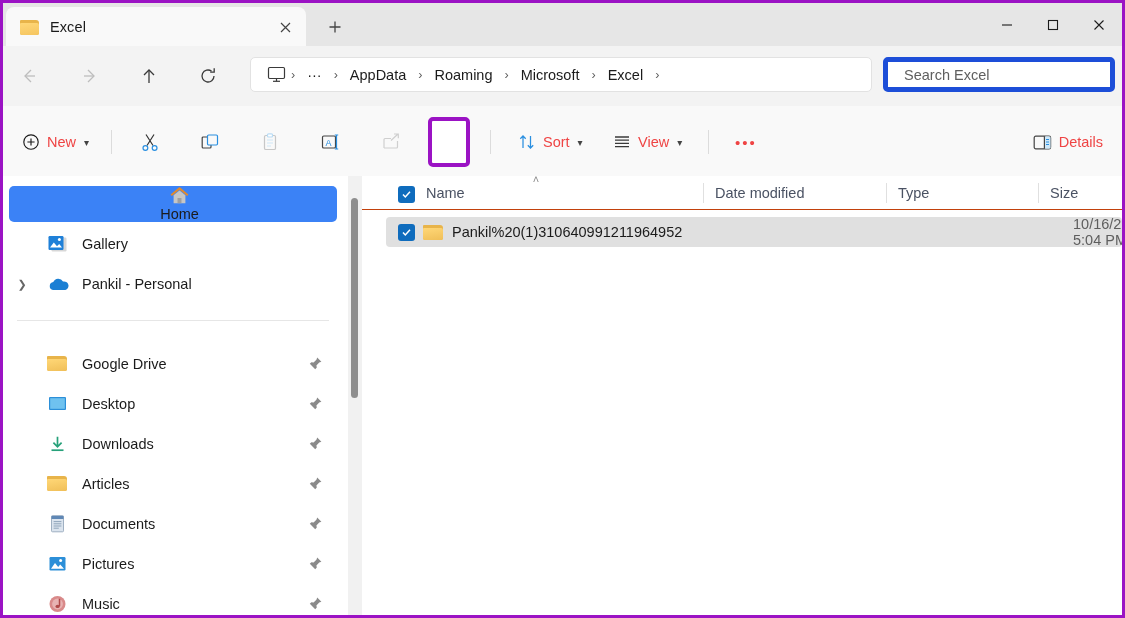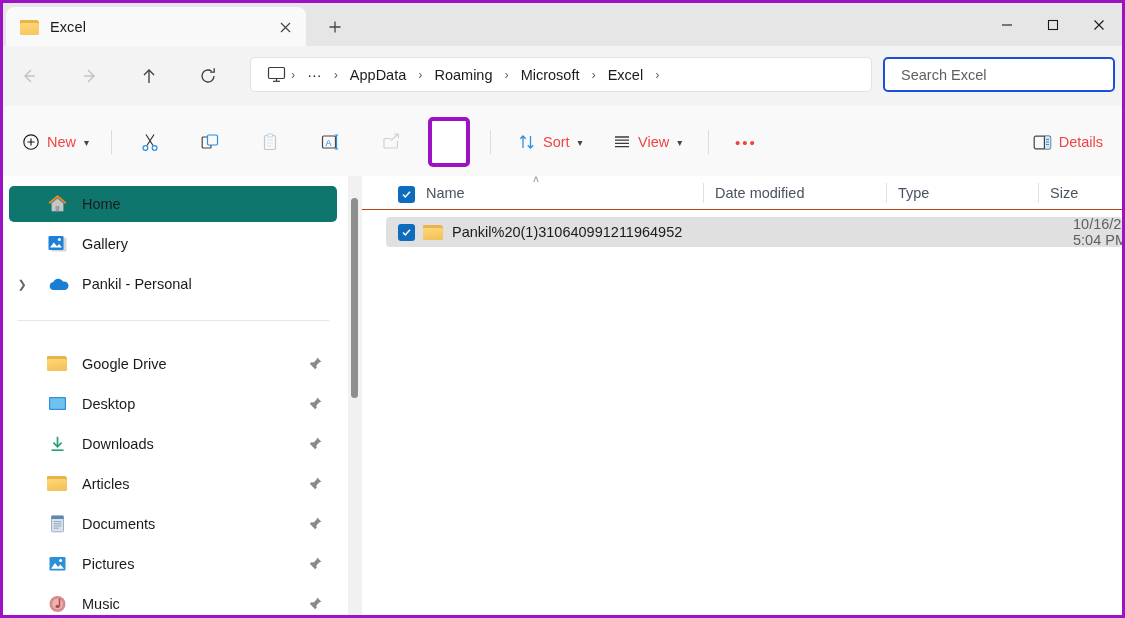--- a/index.html
+++ b/index.html
@@ -83,21 +83,21 @@
   .crumb-pc { margin-left: 16px; display: flex; align-items: center; }
   .crumb {
     font-size: 14.5px; color: #1b1b1b; padding: 4px 7px; border-radius: 4px;
     white-space: nowrap;
   }
   .crumb-sep {
     color: #5b5b5b; font-size: 12.5px; padding: 0 5px; user-select: none;
   }
   #searchbox {
     position: absolute; left: 880px; top: 11px; width: 232px; height: 35px;
-    background: #ffffff; border: 2px solid #1d4ed8; border-radius: 5px;
+    background: #ffffff; border: 5px solid #1d4ed8; border-radius: 5px;
     display: flex; align-items: center;
   }
   #search-placeholder { margin-left: 16px; font-size: 14.5px; color: #5f5f5f; }
 
   
   #toolbar {
     position: absolute; left: 0; top: 103px; width: 1119px; height: 70px;
     background: #f9f9f9;
   }
   .tbitem {
@@ -120,21 +120,21 @@
 
   
   #sidebar {
     position: absolute; left: 0; top: 173px; width: 340px; height: 439px;
     background: #ffffff;
   }
   .sbitem {
     position: absolute; left: 6px; width: 328px; height: 36px;
     display: flex; align-items: center; border-radius: 5px;
   }
-  .sbitem.selected { background: #0f766e; }
+  .sbitem.selected { background: #3b82f6; flex-direction: column; }
   .sb-expander {
     width: 22px; margin-left: 2px; text-align: center; color: #666; font-size: 11px;
     flex: none;
   }
   .sb-icon {
     width: 22px; height: 20px; margin-left: 14px; flex: none; position: relative;
   }
   .sb-label { margin-left: 13px; font-size: 14.5px; color: #1b1b1b; white-space: nowrap; }
   .sb-pin {
     position: absolute; right: 14px; top: 10px; width: 15px; height: 15px;

